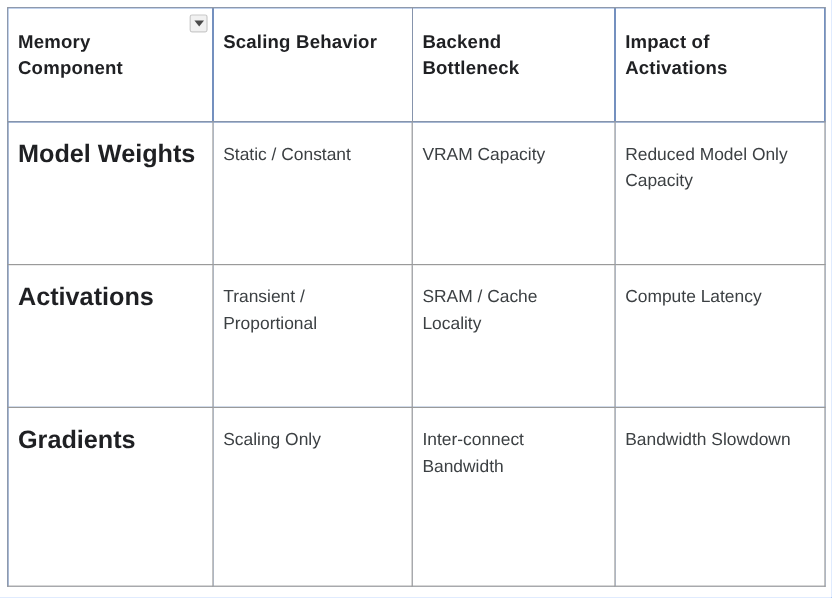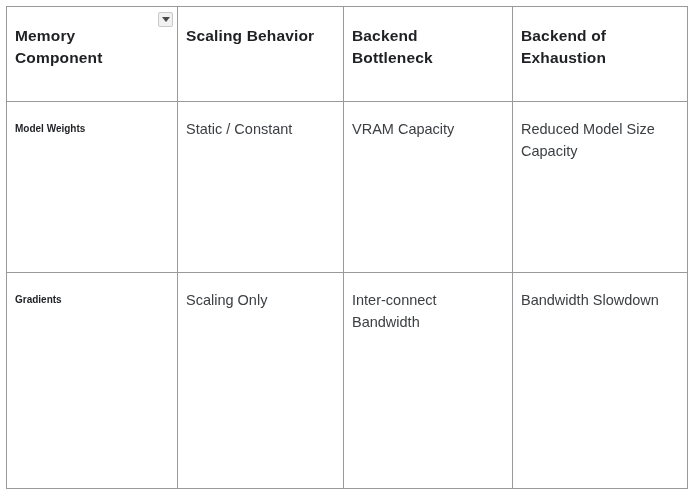--- a/index.html
+++ b/index.html
@@ -94,21 +94,21 @@
 
   .cell-inner {
     padding: 16px 12px 0 8px;
     font-size: 14.5px;
     line-height: 22px;
     color: #3c4043;
   }
   .cell-inner.bold {
     font-weight: bold;
     color: #1f2023;
-    font-size: 10px;
+    font-size: 21px;
   }
 
   
   .math-cell {
     padding-top: 28px;
     white-space: nowrap;
   }
   .math-cell .paren {
     font-size: 13px;
     color: #3c4043;
@@ -143,42 +143,56 @@
             <span class="caret"></span>
           </button>
         </th>
         <th>
           <div class="th-inner">Scaling Behavior</div>
         </th>
         <th>
           <div class="th-inner">Backend Bottleneck</div>
         </th>
         <th>
-          <div class="th-inner">Backend of Exhaustion</div>
+          <div class="th-inner">Impact of Activations</div>
         </th>
       </tr>
     </thead>
     <tbody>
 
       <tr>
         <td>
           <div class="cell-inner bold">Model Weights</div>
         </td>
         <td>
           <div class="cell-inner">Static / Constant</div>
         </td>
         <td>
           <div class="cell-inner">VRAM Capacity</div>
         </td>
         <td>
-          <div class="cell-inner">Reduced Model Size Capacity</div>
-        </td>
-      </tr>
-
-
+          <div class="cell-inner">Reduced Model Only Capacity</div>
+        </td>
+      </tr>
+
+
+      <tr>
+        <td>
+          <div class="cell-inner bold">Activations</div>
+        </td>
+        <td>
+          <div class="cell-inner">Transient / Proportional</div>
+        </td>
+        <td>
+          <div class="cell-inner">SRAM / Cache Locality</div>
+        </td>
+        <td>
+          <div class="cell-inner">Compute Latency</div>
+        </td>
+      </tr>
 
       <tr class="last-row">
         <td>
           <div class="cell-inner bold">Gradients</div>
         </td>
         <td>
           <div class="cell-inner">Scaling Only</div>
         </td>
         <td>
           <div class="cell-inner">Inter-connect Bandwidth</div>

